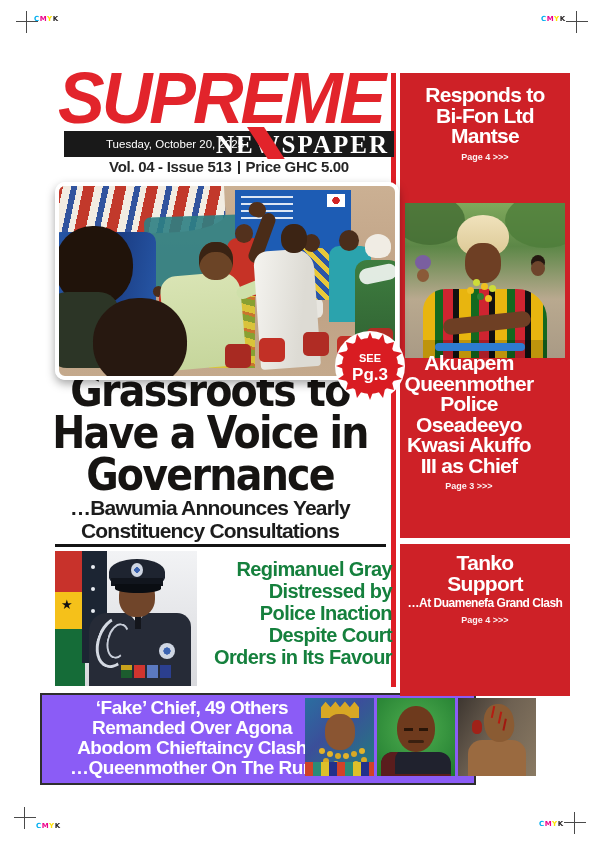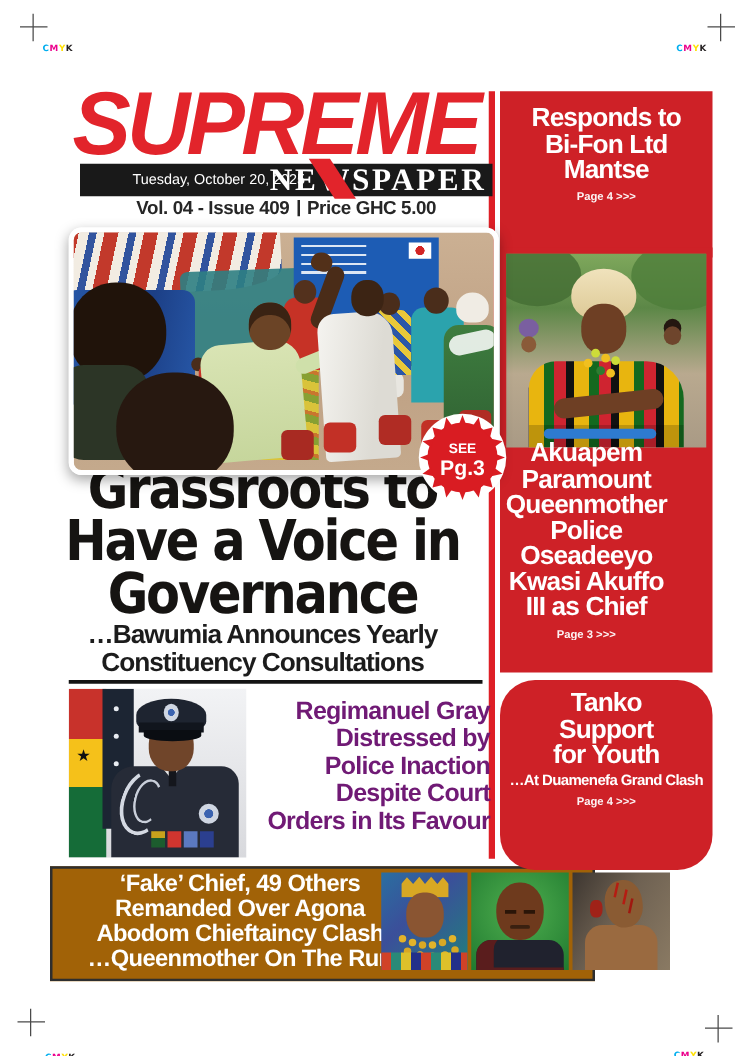--- a/index.html
+++ b/index.html
@@ -1,19 +1,19 @@
 <!DOCTYPE html>
 <html><head>
 <meta charset="utf-8">
 <style>
   html,body{margin:0;padding:0;background:#9a9a9a;}
   .page{position:relative;width:600px;height:845px;background:#fff;overflow:hidden;
         font-family:"Liberation Sans",sans-serif;}
   
-  .cmyk{position:absolute;font-size:7px;font-weight:bold;letter-spacing:.5px;font-family:"DejaVu Sans",sans-serif;margin-top:20px;}
+  .cmyk{position:absolute;font-size:7px;font-weight:bold;letter-spacing:.5px;font-family:"DejaVu Sans",sans-serif;}
   .cmyk .c{color:#00aeef}.cmyk .m{color:#ec008c}.cmyk .y{color:#ffe000}.cmyk .k{color:#231f20}
   .cross{position:absolute;width:22px;height:22px;}
   .cross:before,.cross:after{content:"";position:absolute;background:#4a4a4a;}
   .cross:before{left:10px;top:0;width:1px;height:22px;}
   .cross:after{left:0;top:10px;width:22px;height:1px;}
   
   .masthead-title{position:absolute;left:58px;top:64px;width:340px;font-size:70px;line-height:1;
     font-weight:bold;font-style:italic;letter-spacing:-3px;color:#e2242b;z-index:3;transform:scaleY(1.02);}
   .banner{position:absolute;left:64px;top:131px;width:330px;height:26px;background:#191919;z-index:1;}
   .banner-date{position:absolute;left:42px;top:0;height:26px;line-height:26px;font-size:11.5px;color:#fff;}
@@ -34,24 +34,24 @@
   .hl{position:absolute;left:28px;width:364px;text-align:center;font-family:"DejaVu Sans",sans-serif;
     font-weight:bold;font-size:45px;line-height:42px;letter-spacing:-2px;color:#161412;
     transform:scaleX(.88);transform-origin:center;white-space:nowrap;}
   .sh{position:absolute;left:28px;width:364px;text-align:center;font-weight:bold;font-size:21px;
     line-height:23px;letter-spacing:-.8px;color:#1c1c1c;white-space:nowrap;}
   .rule{position:absolute;left:55px;top:544px;width:331px;height:3px;background:#141414;}
   
   .police-photo{position:absolute;left:55px;top:551px;width:142px;height:135px;overflow:hidden;
     background:linear-gradient(180deg,#f2f3f5,#d8d9dd);}
   .police-photo div,.police-photo span{position:absolute;}
-  .story2{position:absolute;left:168px;top:558px;width:224px;text-align:right;color:#701a75;
+  .story2{position:absolute;left:168px;top:558px;width:224px;text-align:right;color:#15803d;
     font-weight:bold;font-size:20px;line-height:22px;letter-spacing:-.6px;white-space:nowrap;}
   
-  .bottom-banner{position:absolute;left:40px;top:693px;width:436px;height:92px;background:#a16207;
+  .bottom-banner{position:absolute;left:40px;top:693px;width:436px;height:92px;background:#8b5cf6;
     box-shadow:inset 0 0 0 2px #2e2e2e;}
   .bottom-hl{position:absolute;left:6px;top:5px;width:292px;text-align:center;color:#fff;
     font-weight:bold;font-size:19px;line-height:20px;letter-spacing:-.5px;white-space:nowrap;}
   .bphoto{position:absolute;top:5px;height:78px;overflow:hidden;}
   .bphoto div{position:absolute;}
   
   .sb{position:absolute;left:400px;width:170px;background:#ce2127;color:#fff;text-align:center;overflow:hidden;}
   .sb-line{font-weight:bold;font-size:21px;line-height:20.5px;letter-spacing:-.7px;white-space:nowrap;}
   .sb-kicker{font-weight:bold;font-size:12px;line-height:14px;letter-spacing:-.5px;margin-top:2px;}
   .sb-page{font-weight:bold;font-size:9px;line-height:10px;margin-top:5px;opacity:.95;}
@@ -76,21 +76,21 @@
   <div class="cmyk" style="left:539px;top:820px;"><span class="c">C</span><span class="m">M</span><span class="y">Y</span><span class="k">K</span></div>
   <div class="cross" style="left:564px;top:812px;"></div>
 
   <div class="masthead-title">SUPREME</div>
   <div class="banner">
     <span class="banner-date">Tuesday, October 20, 2025</span>
     <span class="banner-news">NEWSPAPER</span>
   </div>
   <div class="r-leg"></div>
   <div class="vol-row">
-    <span>Vol. 04 - Issue 409</span><span class="vol-sep"></span><span>Price GHC 5.00</span>
+    <span>Vol. 04 - Issue 513</span><span class="vol-sep"></span><span>Price GHC 5.00</span>
   </div>
 
   <div class="red-divider"></div>
 
   <div class="main-photo">
     <div style="left:-6px;top:-4px;width:172px;height:52px;border-radius:0 0 30% 10%;transform:rotate(-3deg);background:repeating-linear-gradient(105deg,#c2392b 0 11px,#f2ece2 11px 19px,#32549e 19px 25px,#f2ece2 25px 31px);"></div>
     <div style="left:86px;top:30px;width:100px;height:70px;background:#2e7f83;opacity:.9;border-radius:6px;transform:rotate(-2deg);"></div>
     <div style="left:-8px;top:46px;width:105px;height:92px;border-radius:10px;background:linear-gradient(100deg,#2758a8,#1c3f86 60%,#2758a8);"></div>
     <div style="left:176px;top:4px;width:116px;height:96px;background:#1d5cb4;">
       <div style="left:6px;top:6px;width:52px;height:26px;background:repeating-linear-gradient(180deg,rgba(255,255,255,.85) 0 2px,transparent 2px 7px);"></div>
@@ -227,31 +227,29 @@
       <div style="left:126px;top:58px;width:14px;height:15px;border-radius:50%;background:#6e452c;box-shadow:0 -6px 0 #241710;"></div>
       <div style="left:52px;top:12px;width:52px;height:42px;border-radius:50% 50% 45% 45%;background:linear-gradient(#f0e2bc,#dcc894);"></div>
       <div style="left:60px;top:40px;width:36px;height:40px;border-radius:45%;background:#6e3f24;"></div>
       <div style="left:18px;top:86px;width:124px;height:69px;border-radius:22px 30px 0 0;background:repeating-linear-gradient(90deg,#e8b50f 0 12px,#14691f 12px 20px,#cf2430 20px 30px,#111 30px 36px);box-shadow:inset 0 -18px 0 rgba(0,0,0,.18);"></div>
       <div style="left:68px;top:76px;width:7px;height:7px;border-radius:50%;background:#cddc39;box-shadow:8px 4px 0 #f0c020,16px 6px 0 #cddc39,-6px 8px 0 #f0c020,4px 14px 0 #2e7d32,12px 16px 0 #f0c020;"></div>
       <div style="left:38px;top:112px;width:88px;height:16px;border-radius:10px;transform:rotate(-6deg);background:#6e3f24;"></div>
       <div style="left:30px;top:140px;width:90px;height:8px;border-radius:4px;background:#2e7bd0;"></div>
     </div>
     <div style="position:absolute;left:0;top:155px;width:138px;">
       <div class="sb-line">Akuapem</div>
-      <div class="sb-line">Paramount</div>
       <div class="sb-line">Queenmother</div>
       <div class="sb-line">Police</div>
       <div class="sb-line">Oseadeeyo</div>
       <div class="sb-line">Kwasi Akuffo</div>
       <div class="sb-line">III as Chief</div>
       <div class="sb-page">Page 3 &gt;&gt;&gt;</div>
     </div>
   </div>
 
-  <div class="sb" style="top:544px;height:143px;padding-top:9px;box-sizing:content-box;border-radius:28px;">
+  <div class="sb" style="top:544px;height:143px;padding-top:9px;box-sizing:content-box;">
     <div class="sb-line">Tanko</div>
     <div class="sb-line">Support</div>
-    <div class="sb-line">for Youth</div>
     <div class="sb-kicker">…At Duamenefa Grand Clash</div>
     <div class="sb-page">Page 4 &gt;&gt;&gt;</div>
   </div>
 
 </div>
 
 </body></html>

